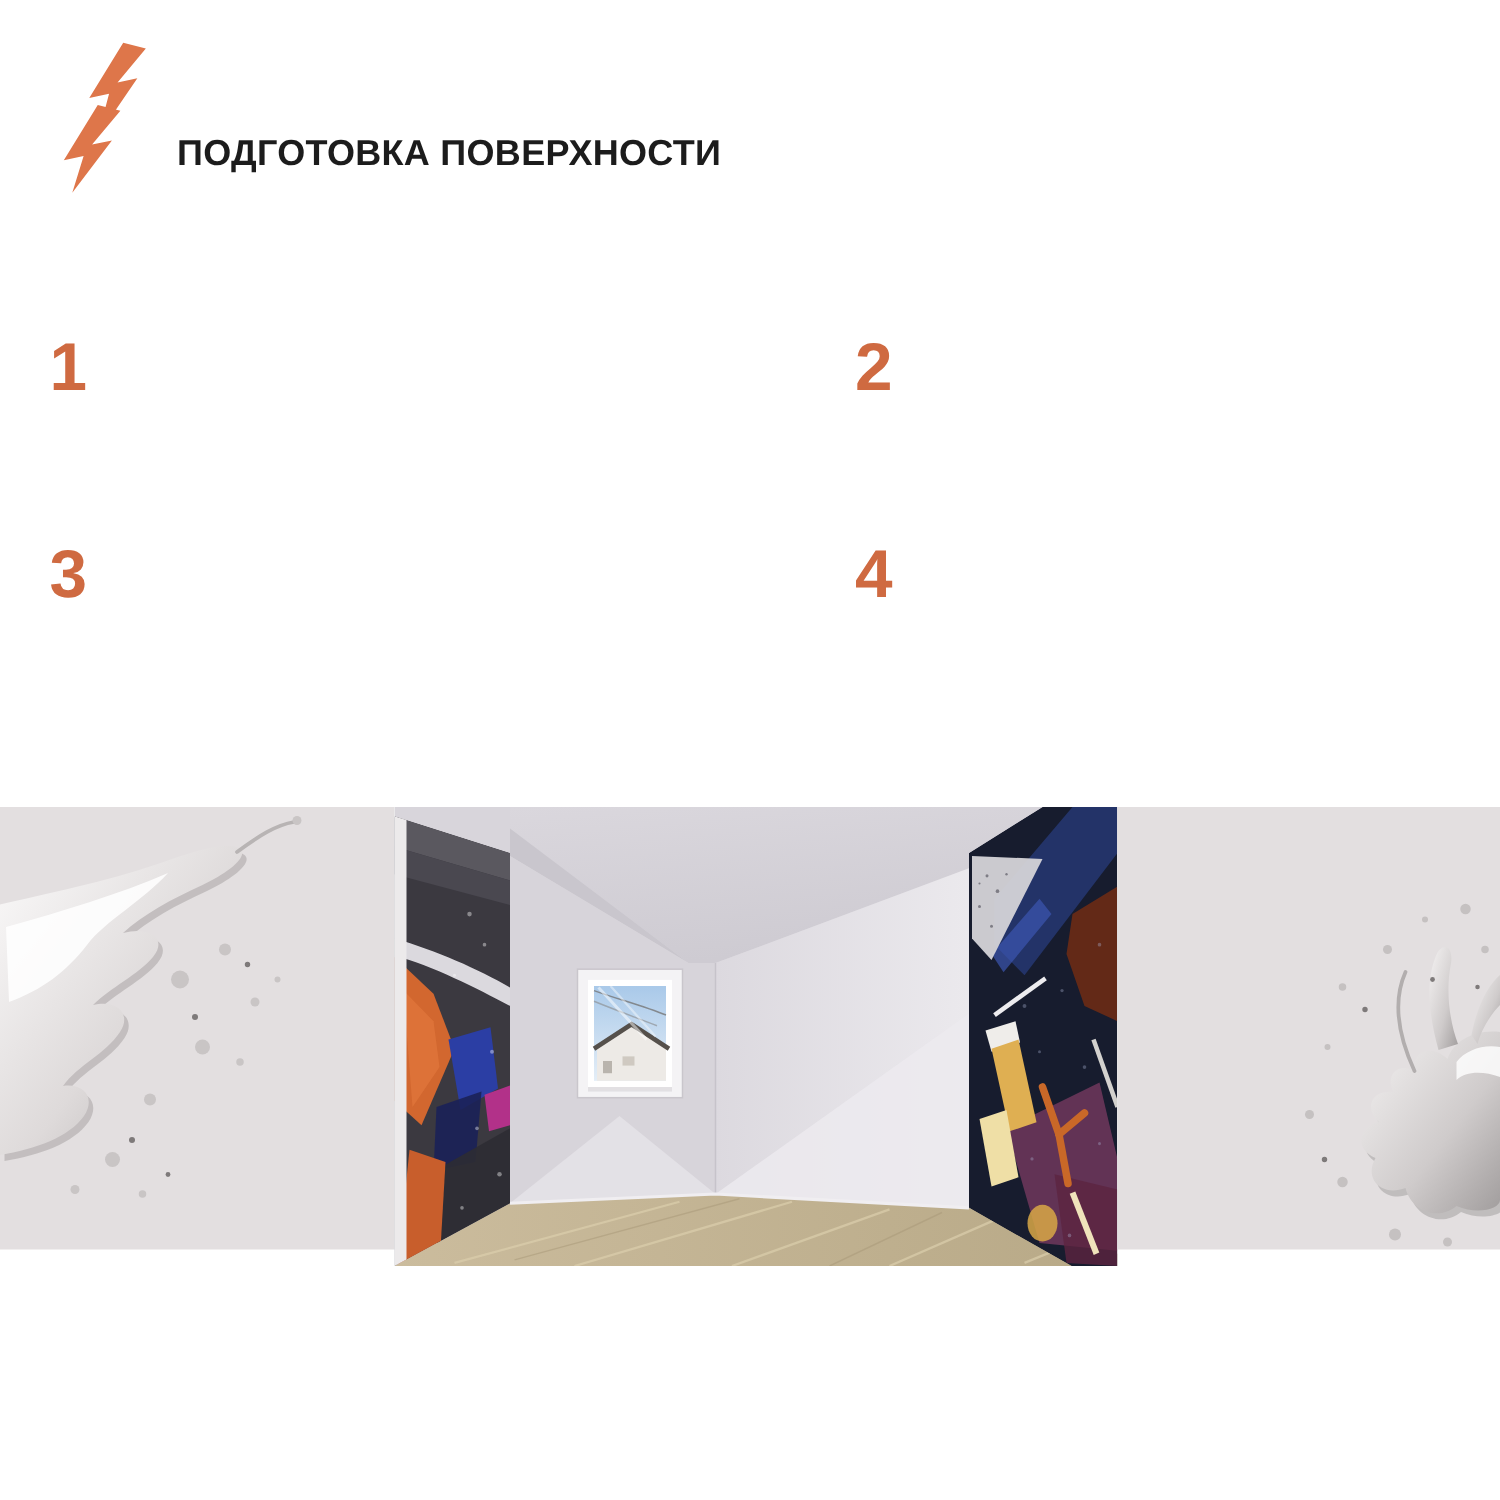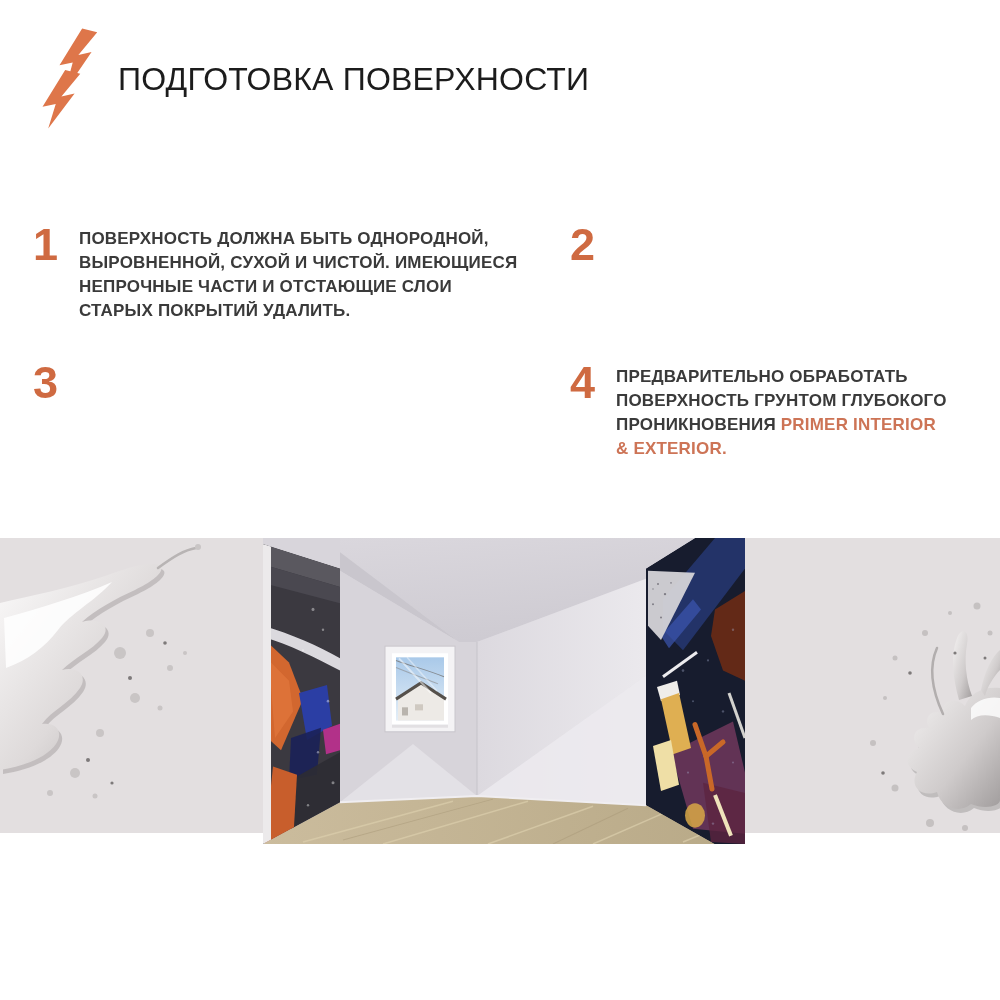--- a/index.html
+++ b/index.html
@@ -1,22 +1,22 @@
 <!DOCTYPE html>
 <html><head>
 <meta charset="utf-8">
 <style>
   html,body { margin:0; padding:0; }
   body { font-family:"Liberation Sans", sans-serif; background:#ffffff; }
   .page { position:relative; width:1000px; height:1000px; background:#ffffff; overflow:hidden; }
 
   
   .header-icon { position:absolute; left:35px; top:26px; width:66px; height:105px; }
-  .page-title  { position:absolute; left:118px; top:60px; font-size:32px; line-height:38px;
-                 font-weight:400; color:#1c1c1c; letter-spacing:0.2px; margin:0; }
+  .page-title  { position:absolute; left:118px; top:84px; font-size:24px; line-height:38px;
+                 font-weight:700; color:#1c1c1c; letter-spacing:0.2px; margin:0; }
 
   
   .step { position:absolute; display:flex; align-items:flex-start; }
   .step-number { font-size:45px; line-height:37px; font-weight:700; color:#cf6a41;
                  width:46px; flex-shrink:0; letter-spacing:-1px; }
   .step-text { font-size:17px; line-height:24px; font-weight:700; color:#3a3a3a;
                letter-spacing:0.2px; white-space:pre-line; padding-top:1px; }
   .accent { color:#cd7456; }
   .step-1 { left:33px;  top:226px; width:505px; }
   .step-2 { left:570px; top:226px; width:400px; }
@@ -39,40 +39,32 @@
   <svg class="header-icon" viewBox="0 0 70 106" aria-hidden="true">
     <g fill="#de764a">
       <polygon points="50,0 66,4 46,28 60,25 32,66 40,36 26,39"></polygon>
       <polygon points="32,44 48,48 28,72 42,69 14,106 22,80 8,83"></polygon>
     </g>
   </svg>
   <h1 class="page-title">ПОДГОТОВКА ПОВЕРХНОСТИ</h1>
 
   <div class="step step-1">
     <div class="step-number">1</div>
-    <div class="step-text">ПОВЕРХНОСТЬ ДОЛЖНА БЫТЬ ОДНОРОДНОЙ,
-ВЫРОВНЕННОЙ, СУХОЙ И ЧИСТОЙ. ИМЕЮЩИЕСЯ
-НЕПРОЧНЫЕ ЧАСТИ И ОТСТАЮЩИЕ СЛОИ
-СТАРЫХ ПОКРЫТИЙ УДАЛИТЬ.</div>
   </div>
 
   <div class="step step-2">
     <div class="step-number">2</div>
   </div>
 
   <div class="step step-3">
     <div class="step-number">3</div>
   </div>
 
   <div class="step step-4">
     <div class="step-number">4</div>
-    <div class="step-text"><span>ПРЕДВАРИТЕЛЬНО ОБРАБОТАТЬ
-ПОВЕРХНОСТЬ ГРУНТОМ ГЛУБОКОГО
-ПРОНИКНОВЕНИЯ </span><span class="accent">PRIMER INTERIOR
-&amp; EXTERIOR.</span></div>
   </div>
 
   <div class="band">
 
     <div class="band-panel panel-left">
       <svg width="263" height="295" viewBox="0 0 263 295" aria-hidden="true">
         <defs>
           <linearGradient id="gSplashL" x1="0" y1="0" x2="1" y2="1">
             <stop offset="0" stop-color="#fbfafa"></stop>
             <stop offset="0.55" stop-color="#dedada"></stop>

